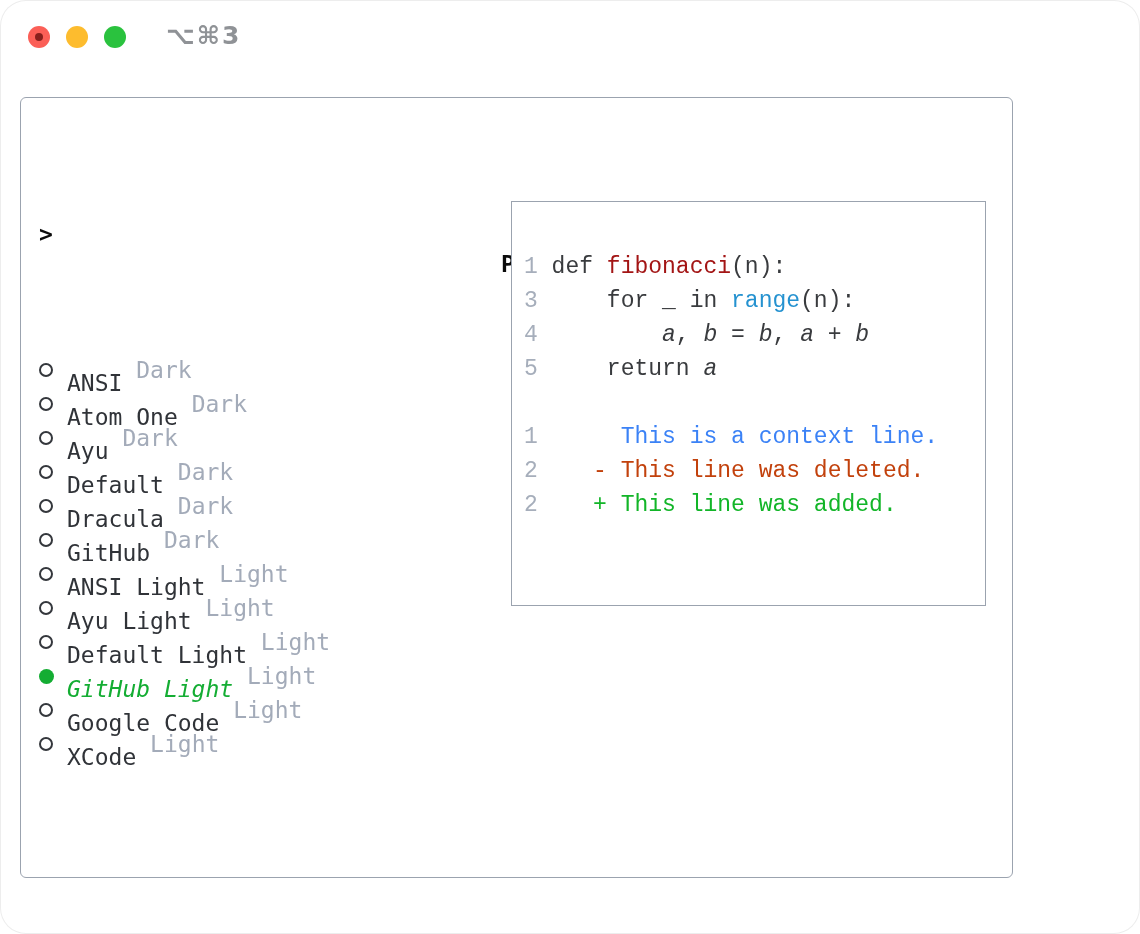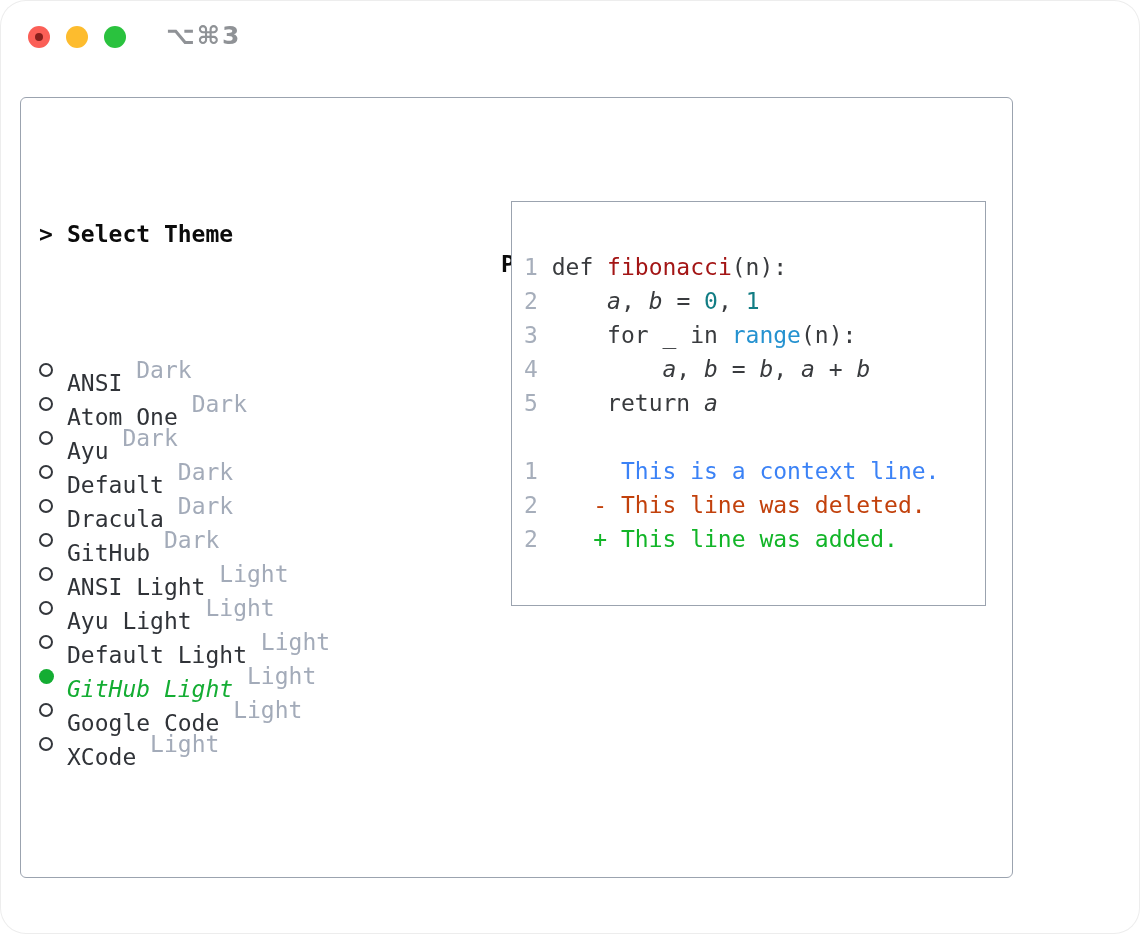--- a/index.html
+++ b/index.html
@@ -38,21 +38,21 @@
   .tname.sel{color:#14ad33;font-style:italic;}
   .variant{color:#a3abb9;margin-left:1ch;text-align:right;}
   
   .ptitle{
     position:absolute;left:480px;top:149px;height:34px;line-height:34px;
     font-size:23px;font-weight:bold;color:#0b0b0b;
   }
   .pbox{
     position:absolute;left:490px;top:103px;width:475px;height:405px;
     border:1.5px solid #9ba3af;box-sizing:border-box;background:#ffffff;
-    padding:48px 0 13px 12px;overflow:hidden;
+    padding:48px 0 13px 12px;overflow:hidden;font-family:Liberation Mono, monospace;
   }
   .pline{height:34px;line-height:34px;font-size:23px;white-space:pre;}
   .lnum{color:#a6aebb;}
   .tok-code{color:#393b3e;}
   .tok-function{color:#a31515;}
   .tok-variable{color:#393b3e;font-style:italic;}
   .tok-number{color:#127d84;}
   .tok-builtin{color:#2592d0;margin-top:48px;}
   .tok-context{color:#3b82f6;}
   .tok-deleted{color:#c2410c;}
@@ -68,42 +68,40 @@
     </span>
   <span class="tl tl-yellow"></span>
   <span class="tl tl-green"></span>
   <span class="win-title">⌥⌘3</span>
 
   <div class="panel">
 
     <div class="col-left">
       <div class="row">
         <span class="cell prompt">&gt;</span>
-        <span class="htext">Select Theme</span>
       </div>
 
       <div id="theme-list"><div class="row"><span class="cell"><span class="ring"></span></span><span class="tname">ANSI</span><span class="variant">Dark</span></div><div class="row"><span class="cell"><span class="ring"></span></span><span class="tname">Atom One</span><span class="variant">Dark</span></div><div class="row"><span class="cell"><span class="ring"></span></span><span class="tname">Ayu</span><span class="variant">Dark</span></div><div class="row"><span class="cell"><span class="ring"></span></span><span class="tname">Default</span><span class="variant">Dark</span></div><div class="row"><span class="cell"><span class="ring"></span></span><span class="tname">Dracula</span><span class="variant">Dark</span></div><div class="row"><span class="cell"><span class="ring"></span></span><span class="tname">GitHub</span><span class="variant">Dark</span></div><div class="row"><span class="cell"><span class="ring"></span></span><span class="tname">ANSI Light</span><span class="variant">Light</span></div><div class="row"><span class="cell"><span class="ring"></span></span><span class="tname">Ayu Light</span><span class="variant">Light</span></div><div class="row"><span class="cell"><span class="ring"></span></span><span class="tname">Default Light</span><span class="variant">Light</span></div><div class="row"><span class="cell"><span class="dotfill"></span></span><span class="tname sel">GitHub Light</span><span class="variant">Light</span></div><div class="row"><span class="cell"><span class="ring"></span></span><span class="tname">Google Code</span><span class="variant">Light</span></div><div class="row"><span class="cell"><span class="ring"></span></span><span class="tname">XCode</span><span class="variant">Light</span></div></div>
 
       <div class="row"></div>
 
       
 
       
 
       
 
       
       
     </div>
 
     <div class="ptitle">Preview</div>
     <div class="pbox">
       <div id="preview-lines">
           <div class="pline"><span class="lnum">1</span><span class="tok-code"> def </span><span class="tok-function">fibonacci</span><span class="tok-code">(n):</span></div>
-          <div class="pline"><span class="lnum">2</span><span class="tok-code">     </span><span class="tok-variable">a</span><span class="tok-code">, </span><span class="tok-variable">b</span><span class="tok-code"> = </span><span class="tok-number">0</span><span class="tok-code">, </span><span class="tok-number">1</span></div>
           <div class="pline"><span class="lnum">3</span><span class="tok-code">     for _ in </span><span class="tok-builtin">range</span><span class="tok-code">(n):</span></div>
           <div class="pline"><span class="lnum">4</span><span class="tok-code">         </span><span class="tok-variable">a</span><span class="tok-code">, </span><span class="tok-variable">b</span><span class="tok-code"> = </span><span class="tok-variable">b</span><span class="tok-code">, </span><span class="tok-variable">a</span><span class="tok-code"> + </span><span class="tok-variable">b</span></div>
           <div class="pline"><span class="lnum">5</span><span class="tok-code">     return </span><span class="tok-variable">a</span></div>
           <div class="pline"><span class="lnum"></span></div>
           <div class="pline"><span class="lnum">1</span><span class="tok-context">      This is a context line.</span></div>
           <div class="pline"><span class="lnum">2</span><span class="tok-code">    </span><span class="tok-deleted">- This line was deleted.</span></div>
           <div class="pline"><span class="lnum">2</span><span class="tok-code">    </span><span class="tok-added">+ This line was added.</span></div>
         </div>
     </div>
 

